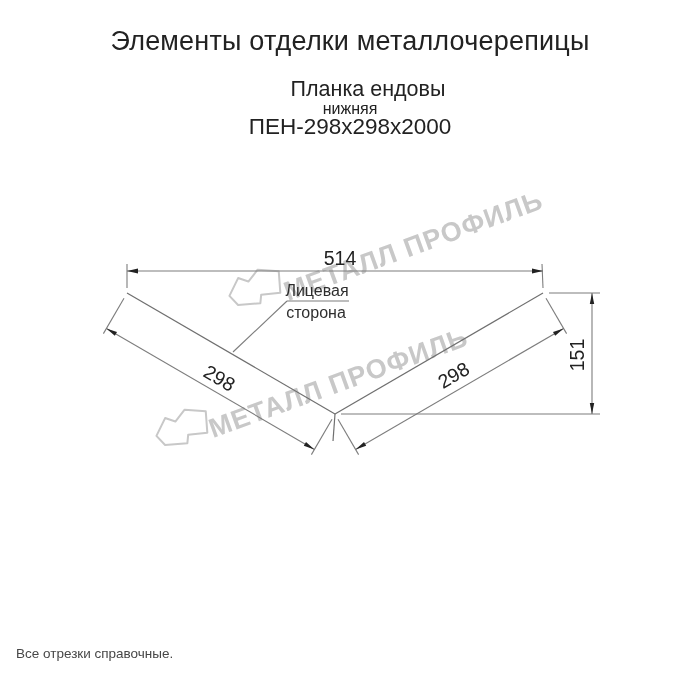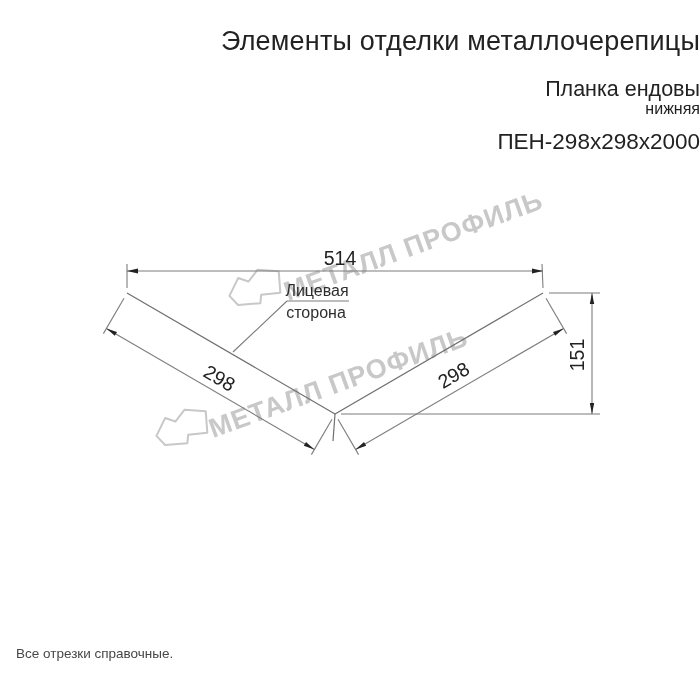--- a/index.html
+++ b/index.html
@@ -10,25 +10,25 @@
     background: #ffffff;
     font-family: "Liberation Sans", "DejaVu Sans", sans-serif;
     overflow: hidden;
   }
   :root {
     --color-ink: #222222;
     --color-note: #474747;
     --color-line: #7d7d7d;
     --color-watermark: #c8c8c8;
   }
-  .hdr { position: absolute; left: 0; right: 0; text-align: right; color: var(--color-ink); }
+  .hdr { position: absolute; left: 0; right: 0; text-align: center; color: var(--color-ink); }
   .hdr--title { top: 26px; font-size: 27px; letter-spacing: 0.2px; }
   .hdr--sub1  { top: 77px;  font-size: 21.5px; padding-left: 36px; }
   .hdr--sub2  { top: 100px; font-size: 16px; }
-  .hdr--model { top: 129px; font-size: 22.5px; }
+  .hdr--model { top: 114px; font-size: 22.5px; }
 
   svg.diagram { position: absolute; left: 0; top: 0; width: 700px; height: 700px; }
 
   .thin   { stroke: var(--color-line); stroke-width: 1.1; fill: none; }
   .profile{ stroke: #6f6f6f; stroke-width: 1.2; fill: none; }
   .arrow  { fill: var(--color-ink); stroke: none; }
   .dimtxt { fill: var(--color-ink); font-size: 19.5px; }
   .lbltxt { fill: #2e2e2e; font-size: 16px; }
   .wm-text { fill: var(--color-watermark); font-size: 27px; font-weight: bold; letter-spacing: 1px; }
   .wm-house { stroke: var(--color-watermark); stroke-width: 2; fill: none; stroke-linejoin: round; }

